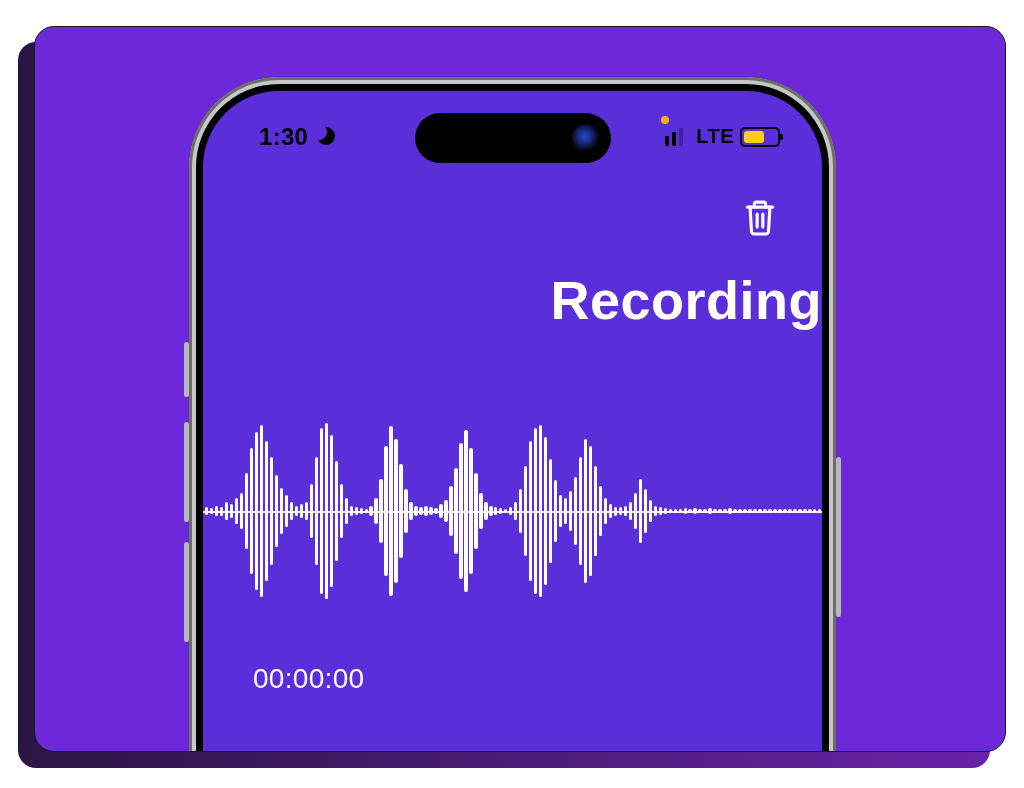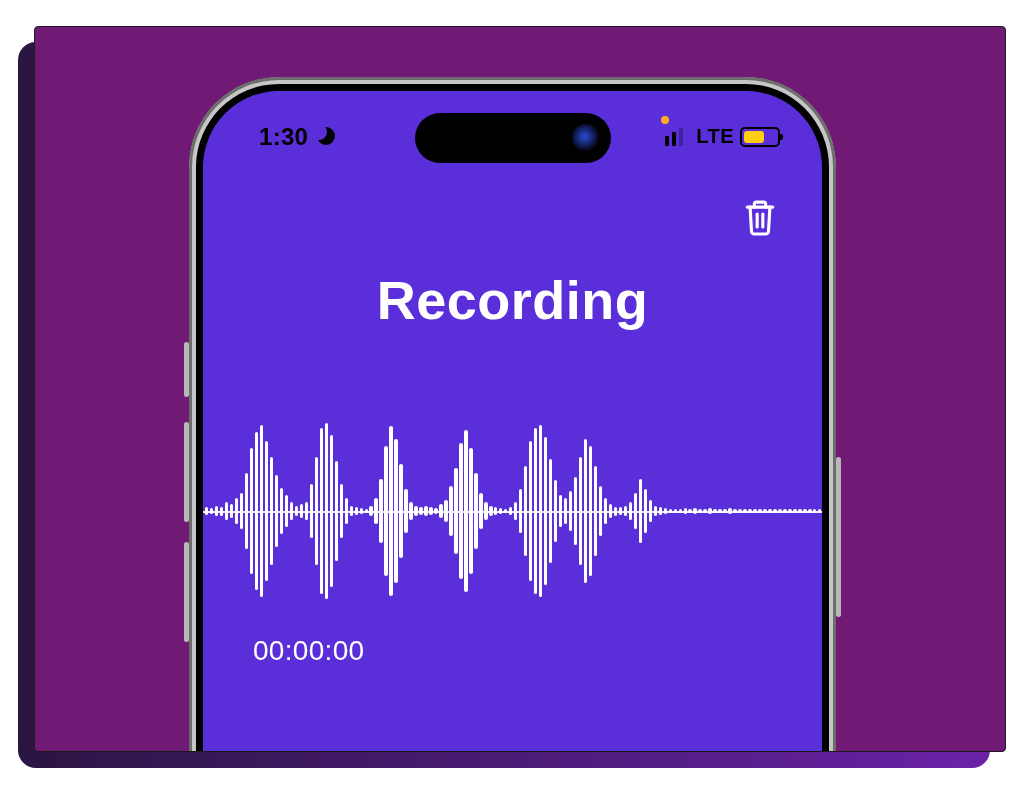--- a/index.html
+++ b/index.html
@@ -21,22 +21,22 @@
     border-radius: 18px;
     background: linear-gradient(90deg, #2a1542 0%, #6a22a8 100%);
   }
   
   .card-front {
     position: absolute;
     left: 34px;
     top: 26px;
     width: 972px;
     height: 726px;
-    border-radius: 4px;
-    background: #701a75;
+    border-radius: 20px;
+    background: #6d28d9;
     border: 1.5px solid #1b1b1b;
     overflow: hidden;
   }
 
   
   .phone {
     position: absolute;
     left: 154px;
     top: 50px;
     width: 647px;
@@ -200,21 +200,21 @@
     height: 44px;
     display:flex; align-items:center; justify-content:center;
     color:#fff;
   }
   .trash-btn svg { width: 34px; height: 38px; }
 
   .title {
     position: absolute;
     top: 178px;
     left: 0; right: 0;
-    text-align: center;
+    text-align: right;
     color: #fff;
     font-size: 54px;
     font-weight: 800;
     letter-spacing: .5px;
   }
 
   
   .wave-area {
     position: absolute;
     top: 320px;
@@ -240,21 +240,21 @@
   .wave-bars span {
     display: block;
     flex: 0 0 auto;
     background: #fff;
     border-radius: 2px;
   }
 
   
   .transcript {
     position: absolute;
-    top: 544px;
+    top: 572px;
     left: 50px;
     right: 42px;
     color: #fff;
   }
   .transcript .ts {
     font-size: 28px;
     font-weight: 400;
     margin-bottom: 6px;
     letter-spacing: .3px;
   }

